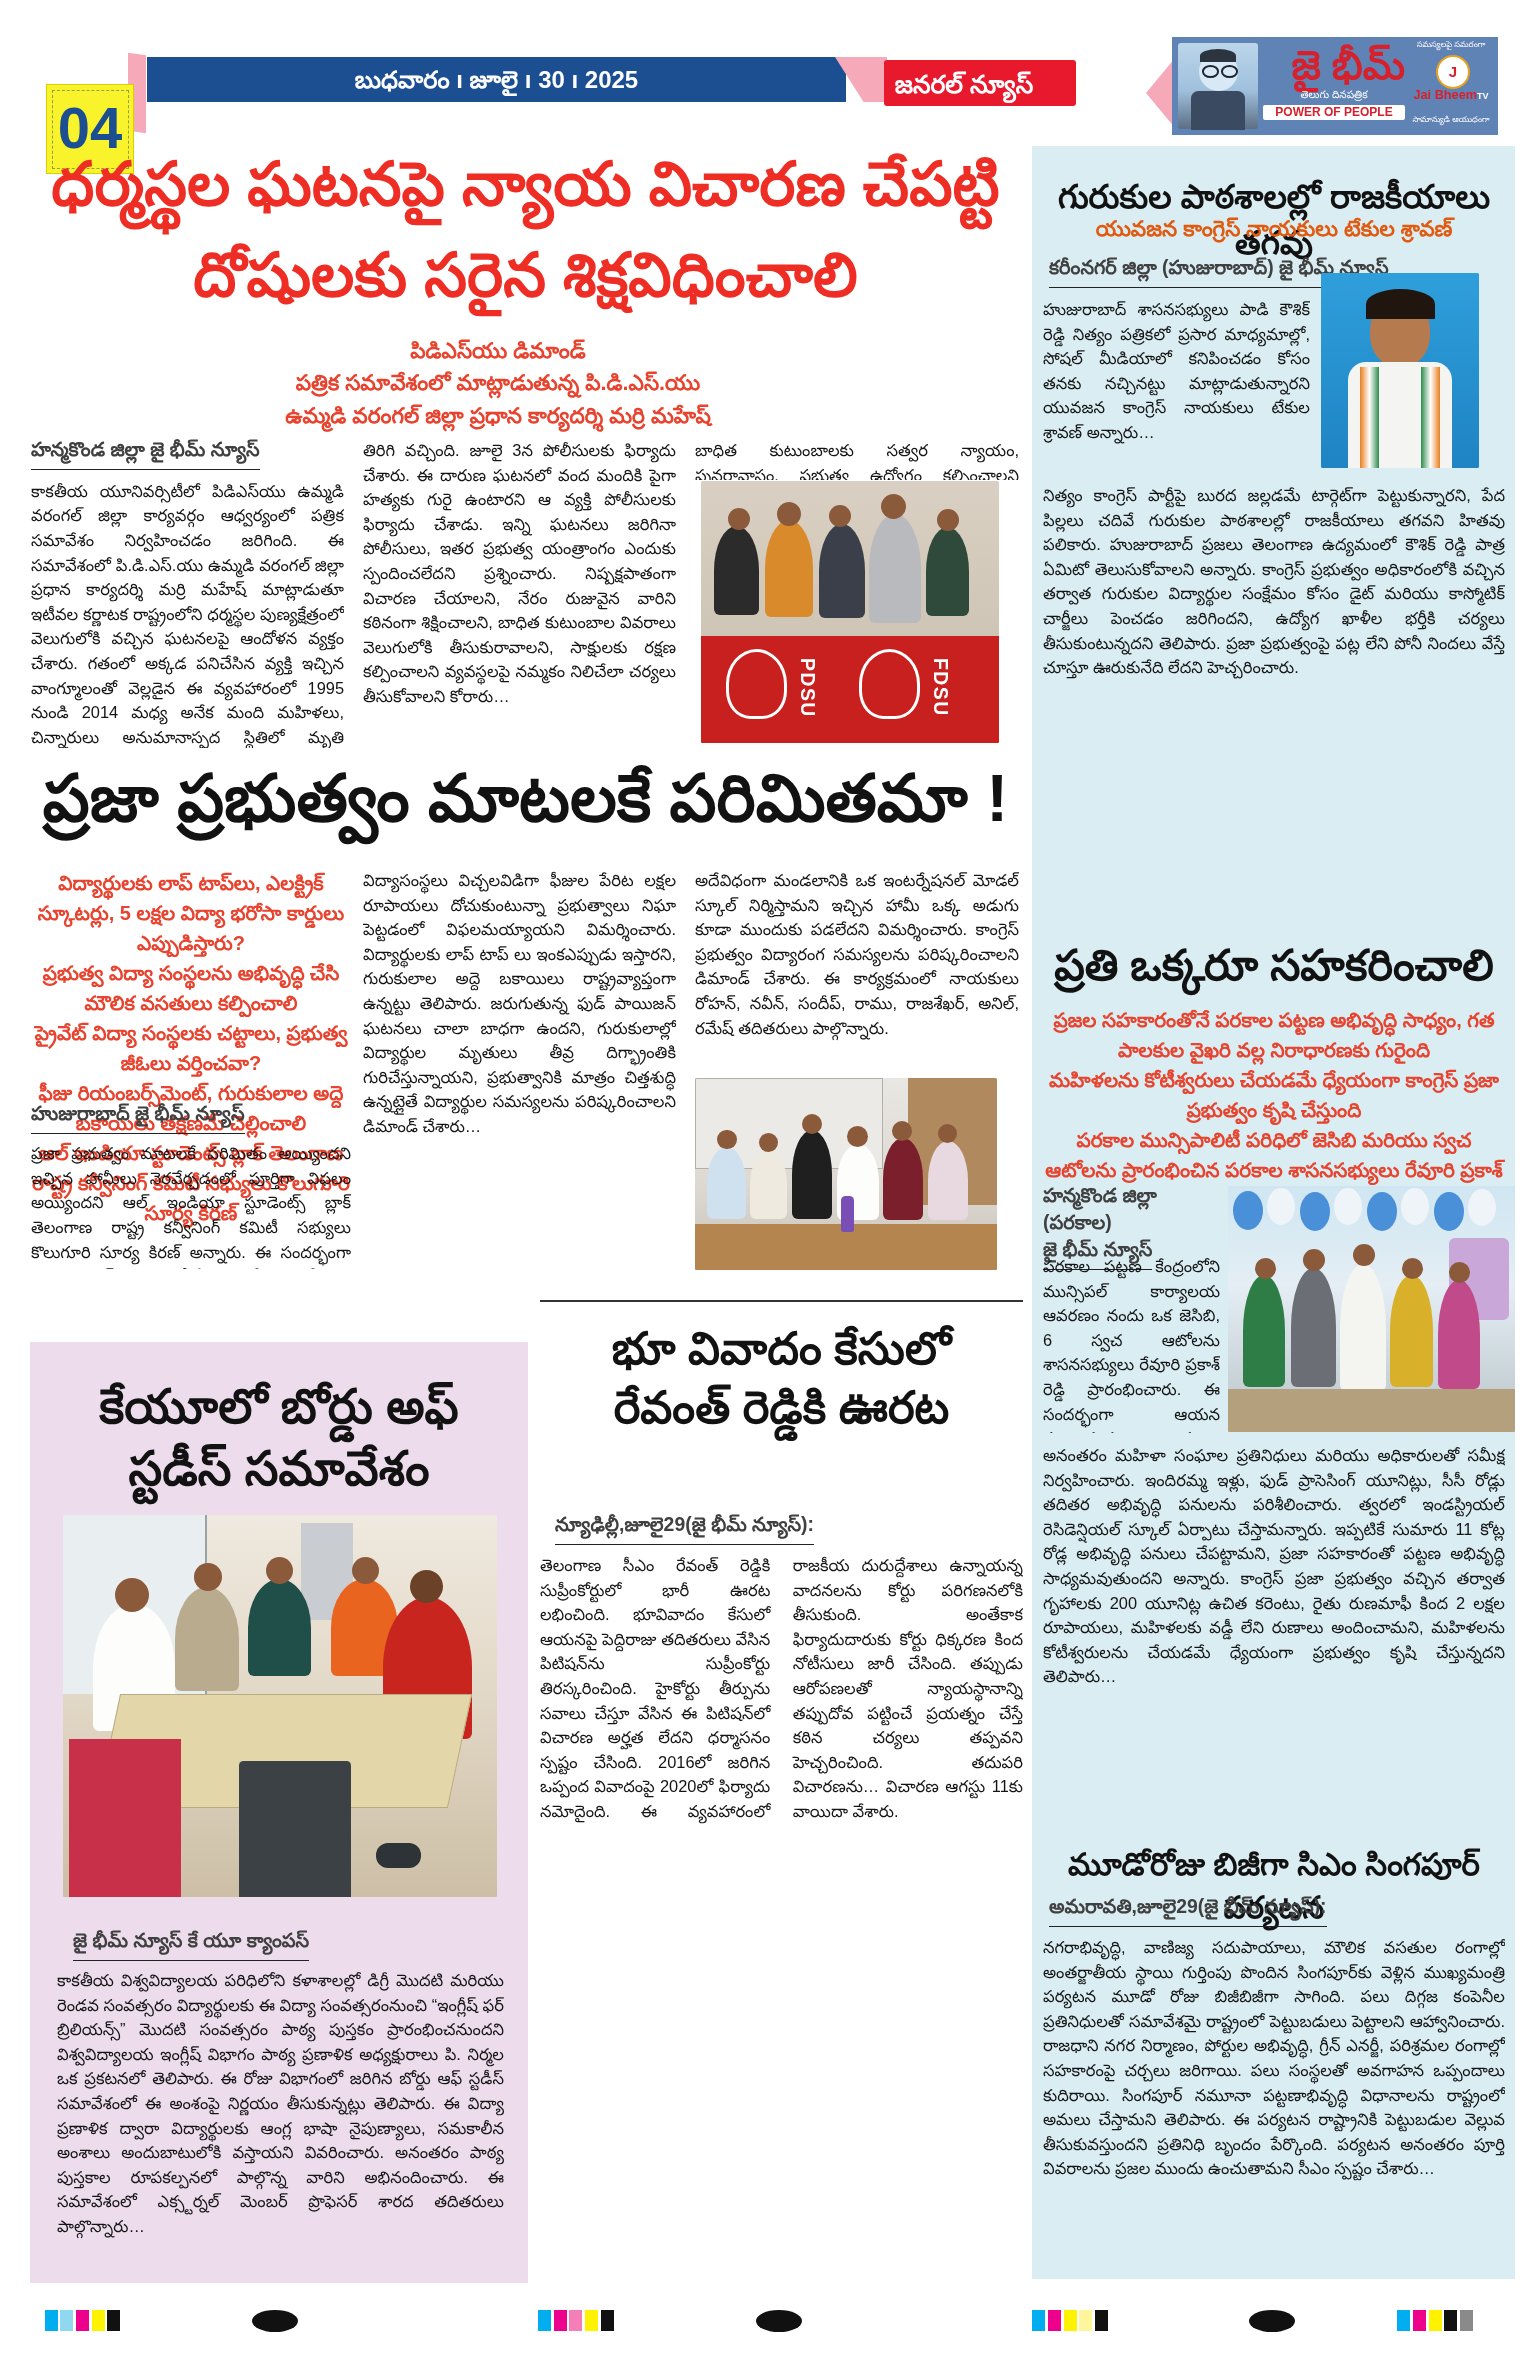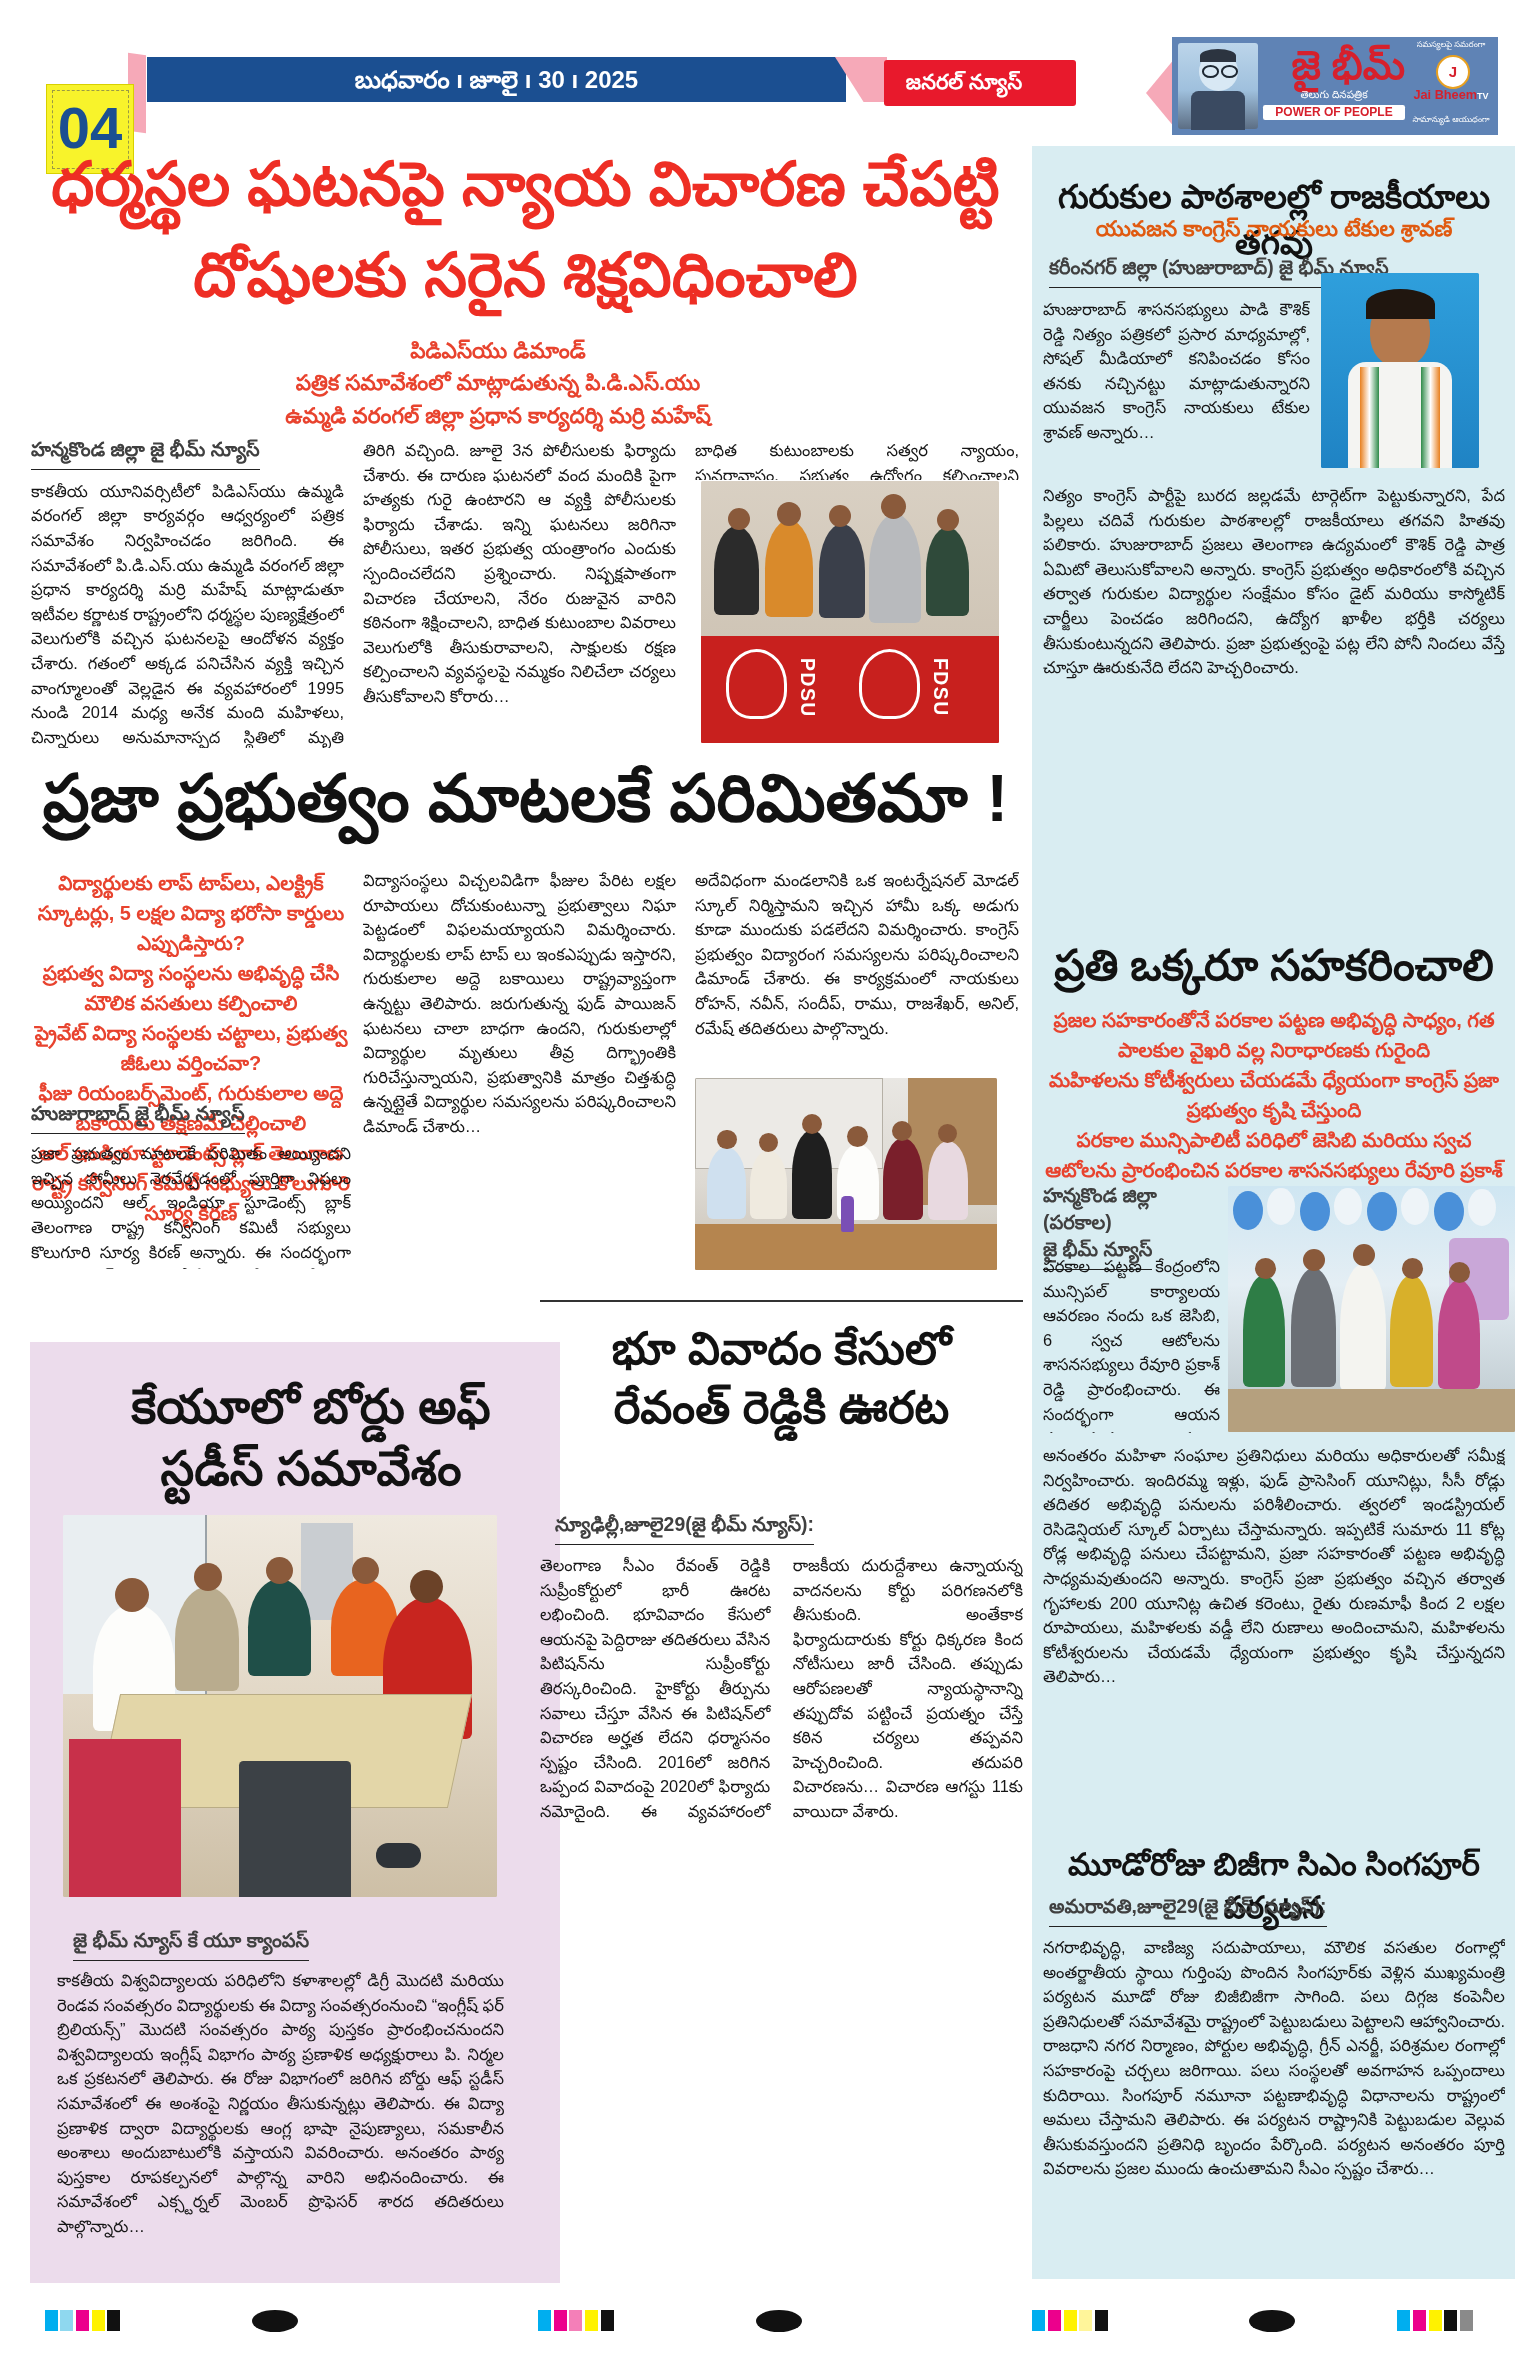--- a/index.html
+++ b/index.html
@@ -32,21 +32,21 @@
     <div class="abs" style="left:128px;top:54px;width:18px;height:78px;background:#f6a9b8;transform:skewY(8deg);"></div>
     <div class="abs" style="left:46px;top:42px;width:86px;height:88px;background:#f8f32b;border:0.7px solid #d8d000;margin-top:42px;">
       <div class="abs" style="left:4.5px;top:4.5px;right:4.5px;bottom:4.5px;border:0.7px dashed #9a9a44;"></div>
       <div class="abs c" style="left:0;top:9px;width:86px;font-size:58px;font-weight:800;color:#1b4f91;">04</div>
     </div>
     <div class="abs" style="left:147px;top:57px;width:699px;height:45px;background:#1b4f91;">
       <div class="abs c" style="left:0;top:9px;width:699px;color:#ffffff;font-weight:bold;font-size:24px;">బుధవారం ı జూలై ı 30 ı 2025</div>
     </div>
     <div class="abs" style="left:835px;top:57px;width:52px;height:45px;background:#f6a9b8;clip-path:polygon(0 0,100% 0,100% 100%,55% 100%);"></div>
     <div class="abs" style="left:884px;top:60px;width:192px;height:46px;background:#e8192c;border-radius:3px;">
-      <div class="abs c" style="left:0;top:9.7px;width:160px;color:#ffffff;font-weight:bold;font-size:21px;">జనరల్ న్యూస్</div>
+      <div class="abs c" style="left:0;top:9.7px;width:160px;color:#ffffff;font-weight:bold;font-size:25px;">జనరల్ న్యూస్</div>
     </div>
     <div class="abs" style="left:1146px;top:52px;width:34px;height:82px;background:#f6a9b8;clip-path:polygon(100% 0,0 50%,100% 100%);"></div>
     <div class="abs" style="left:1172px;top:37px;width:326px;height:98px;background:#5f83b5;display:flex;">
       <div class="abs" style="left:6px;top:6px;width:80px;height:86px;background:linear-gradient(180deg,#bcd5ea 0%,#9fc0dd 55%,#5c6e84 100%);border-radius:3px;">
         <div class="abs" style="left:21px;top:9px;width:39px;height:39px;border-radius:50%;background:#d8e8f4;"></div>
         <div class="abs" style="left:22.4px;top:6px;width:36px;height:13.4px;border-radius:50% 50% 0 0;background:#2c3440;"></div>
         <div class="abs" style="left:24px;top:22.4px;width:13.4px;height:9px;border:2.2px solid #1d2732;border-radius:50%;"></div>
         <div class="abs" style="left:43px;top:22.4px;width:13.4px;height:9px;border:2.2px solid #1d2732;border-radius:50%;"></div>
         <div class="abs" style="left:13.4px;top:48px;width:54px;height:39px;background:#3a4a61;border-radius:7.5px 7.5px 0 0;"></div>
       </div>
@@ -130,21 +130,21 @@
       <div class="head" style="left:64px;top:55px;width:19.4px;height:19.4px;"></div>
       <div class="head" style="left:107px;top:36px;width:20px;height:20px;"></div>
       <div class="head" style="left:152px;top:48px;width:21px;height:21px;"></div>
       <div class="head" style="left:197px;top:43px;width:20px;height:20px;"></div>
       <div class="head" style="left:243px;top:46px;width:19.4px;height:19.4px;"></div>
       <div class="abs" style="left:0;top:146px;width:302px;height:46px;background:#b5854f;"></div>
       <div class="abs" style="left:146px;top:118px;width:13.4px;height:36px;background:#7a4fb5;border-radius:4.5px 4.5px 2.2px 2.2px;"></div>
     </div>
   </div>
 
-  <div class="abs pink-bg" style="left:30px;top:1342px;width:498px;height:941px;padding-left:32px;">
+  <div class="abs pink-bg" style="left:30px;top:1342px;width:498px;height:941px;">
     <div class="c headline-black" style="margin-top:34px;font-size:48px;line-height:1.3;">కేయూలో బోర్డు అఫ్</div>
     <div class="c headline-black" style="font-size:48px;line-height:1.3;">స్టడీస్ సమావేశం</div>
     <div class="abs photo" style="left:33px;top:173px;width:434px;height:382px;background:linear-gradient(180deg,#efe9df 0%,#e3d9c8 45%,#cdbfa6 100%);">
       <div class="abs" style="left:0;top:0;width:142px;height:179px;background:#e9eef1;border-right:2.2px solid #9aa2a8;"></div>
       <div class="abs" style="left:238px;top:7.5px;width:52px;height:97px;background:#c9cdd1;"></div>
       <div class="person" style="left:30px;top:89px;width:82px;height:127px;background:#fdfdfb;"></div>
       <div class="head" style="left:52px;top:63px;width:34px;height:34px;"></div>
       <div class="person" style="left:112px;top:72px;width:64px;height:104px;background:#b9ac8e;"></div>
       <div class="head" style="left:131px;top:48px;width:28px;height:28px;"></div>
       <div class="person" style="left:185px;top:64px;width:63px;height:97px;background:#1f4f48;"></div>

